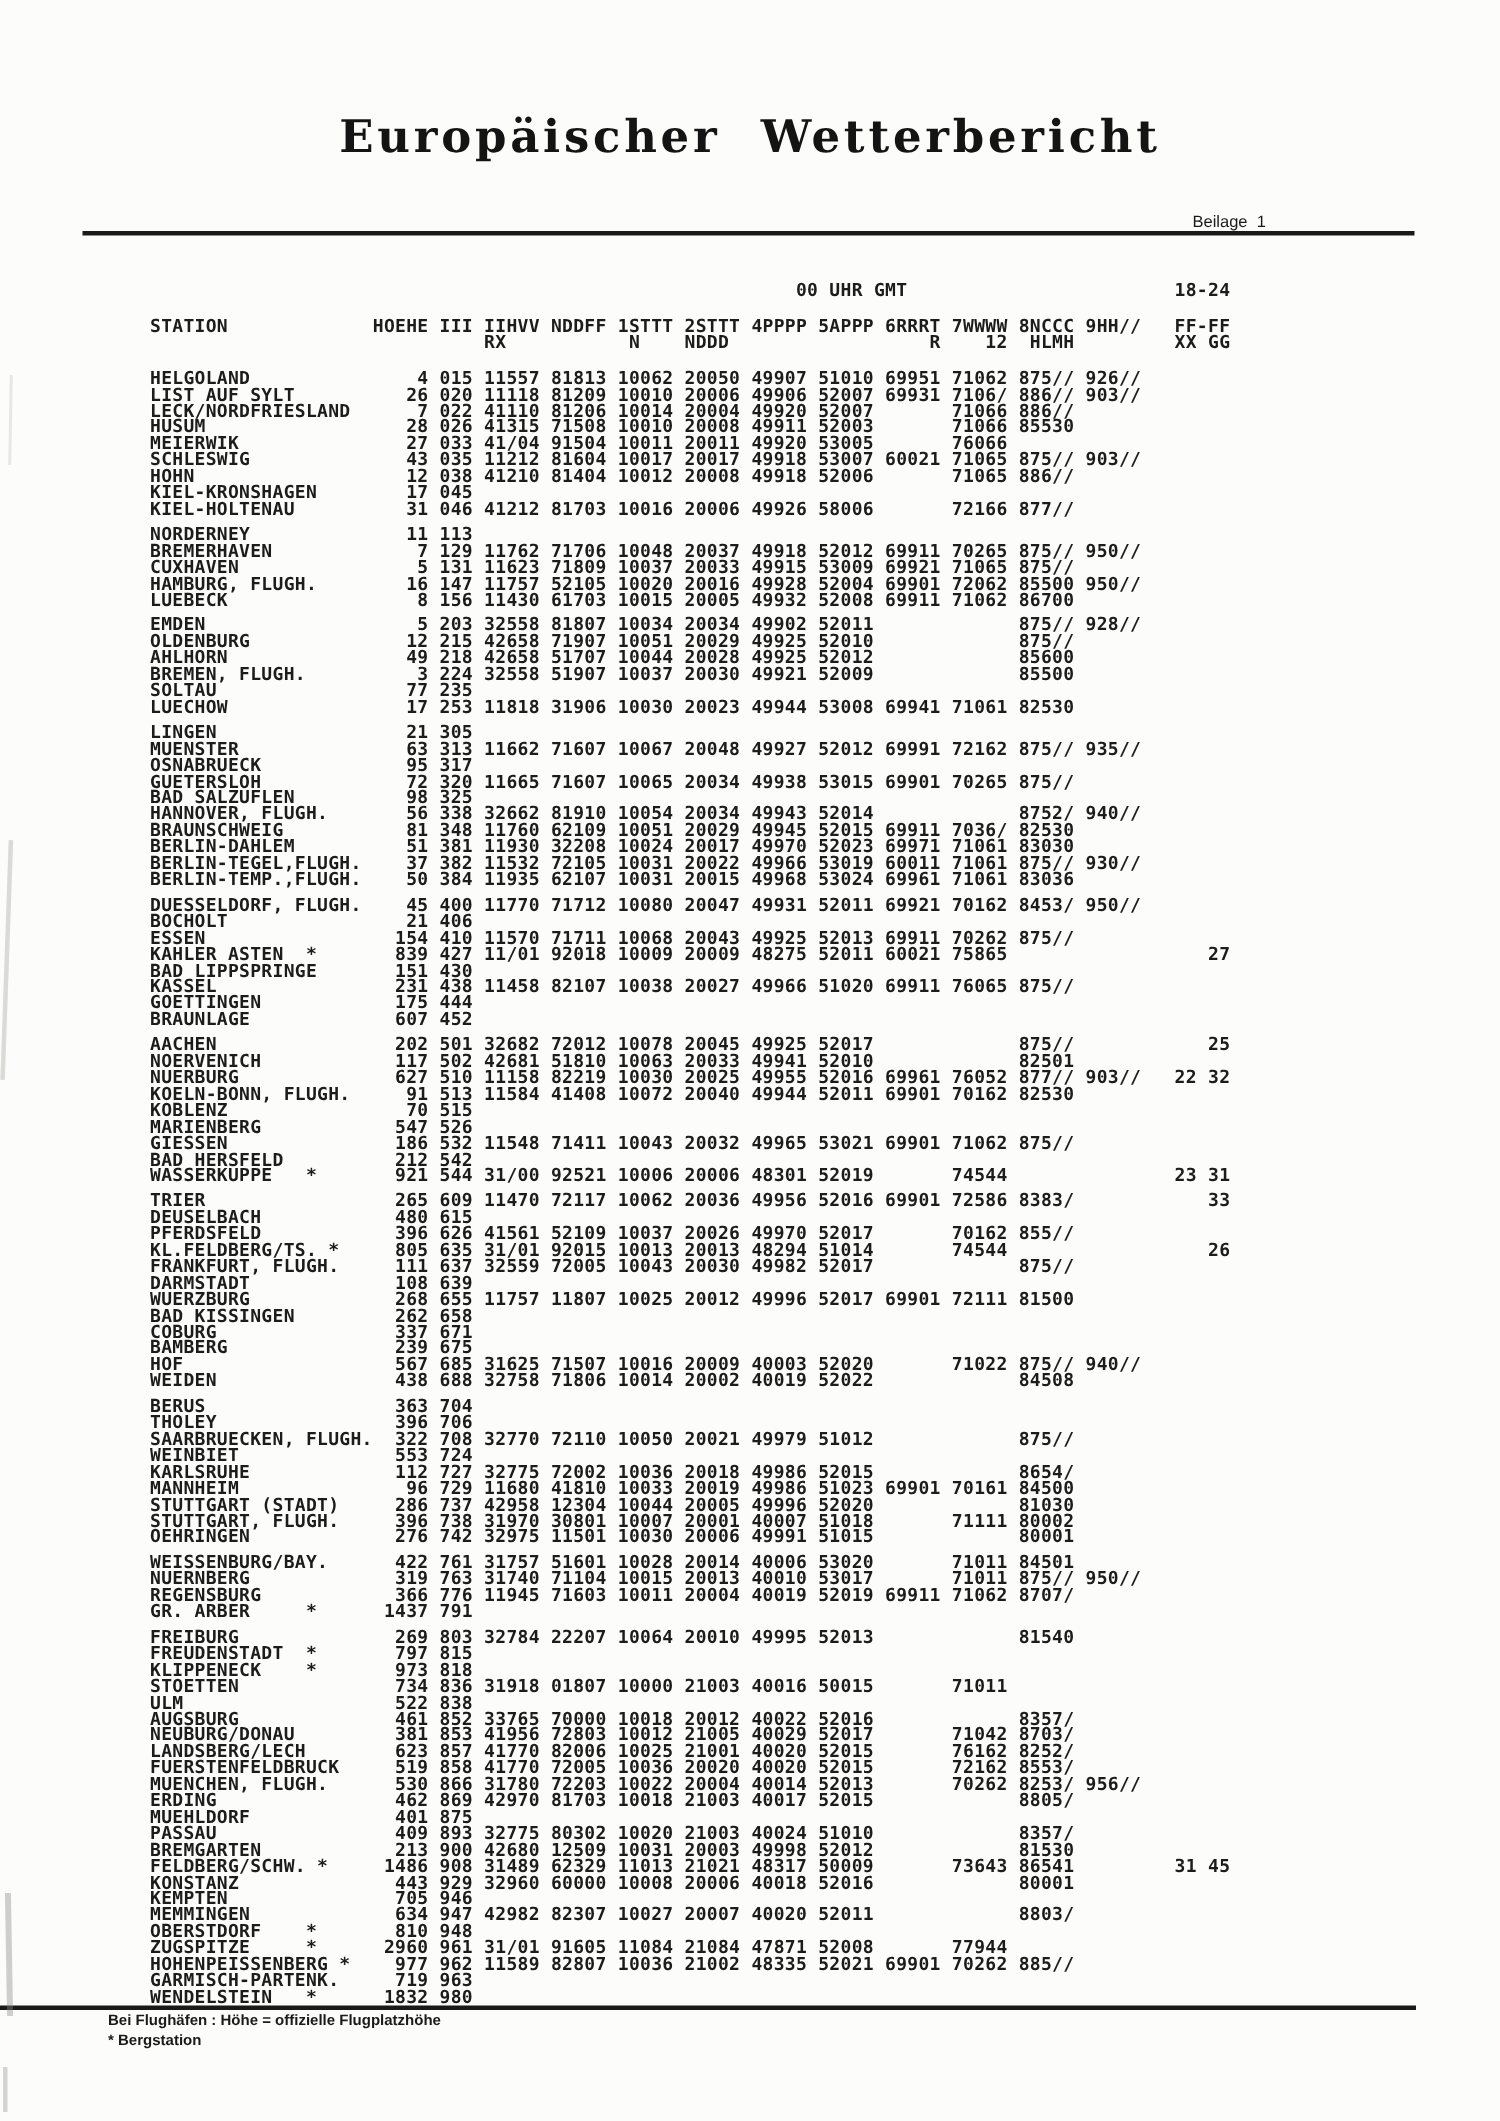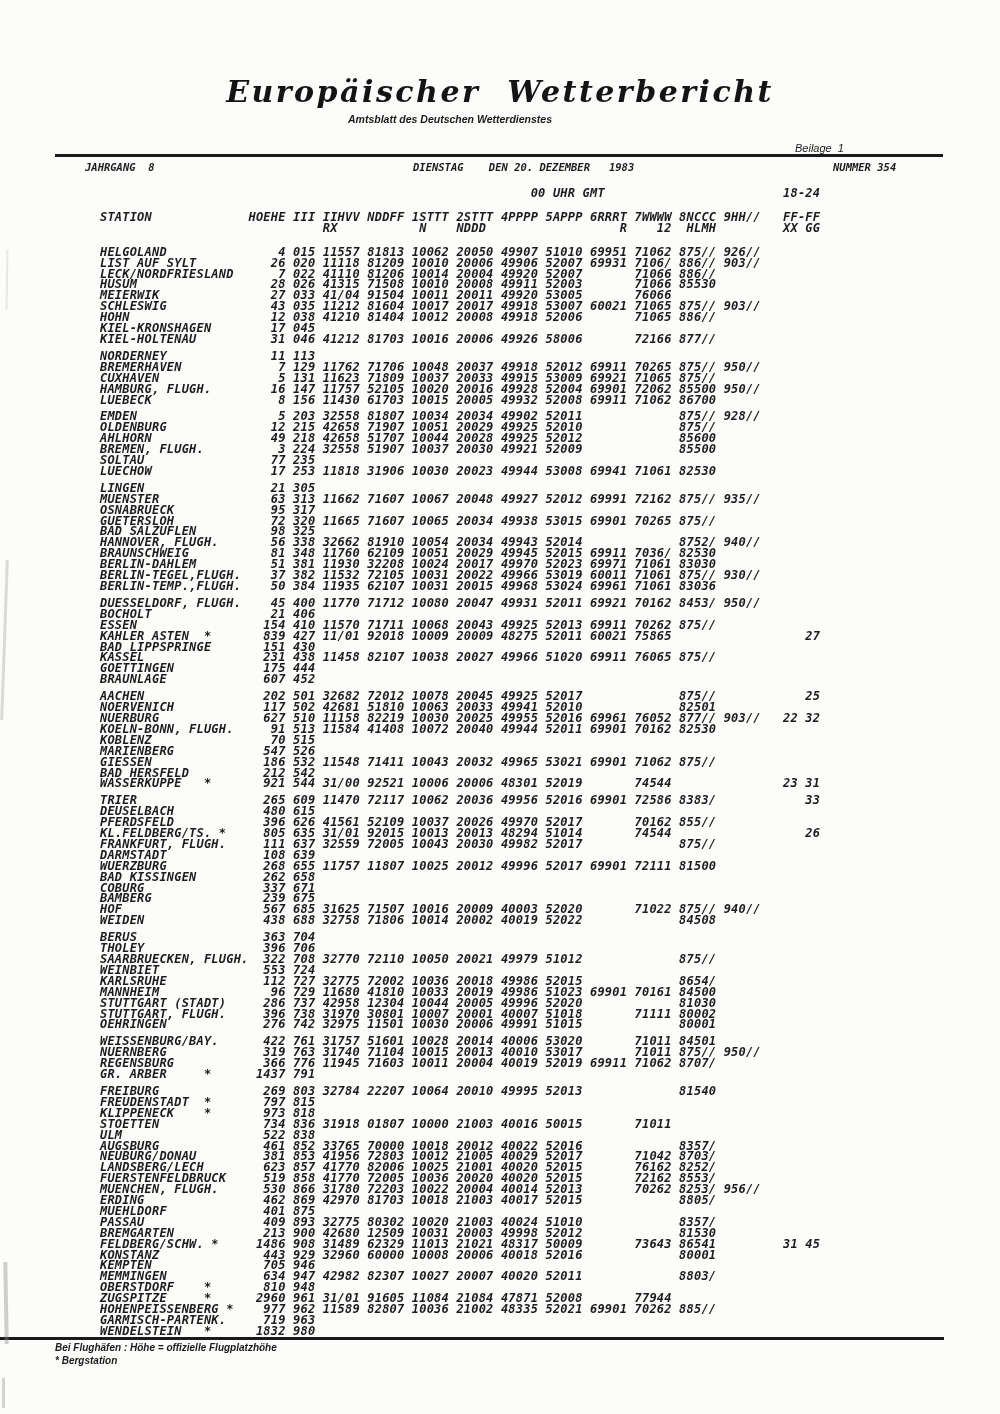--- a/index.html
+++ b/index.html
@@ -5,21 +5,20 @@
   html,body{margin:0;padding:0;}
   body{background:#e8e8e6;}
   .page{
     position:relative;
     width:1000px;height:1414px;
     margin:0 auto;
     background:#fcfcfa;
     color:#1b1b1b;
     overflow:hidden;
     font-family:"DejaVu Sans Mono", monospace;
-    font-style:italic;
   }
   .pre{white-space:pre;}
   .doc-title{
     position:absolute; top:74px; left:0; width:1000px;
     text-align:center;
     font-family:"DejaVu Serif", serif;
     font-weight:bold;
     font-size:30px;
     letter-spacing:2.5px;
     word-spacing:14px;
@@ -69,50 +68,44 @@
     font-size:12px; line-height:10.9px;
     font-weight:bold;
     letter-spacing:0.2px;
     color:#1c1c1c;
     white-space:pre;
   }
   .time-line{margin-bottom:13px;}
   .header-block{margin-bottom:13px;}
   .group-gap{height:6px;}
   .footnote{
-    position:absolute; left:55px;
+    position:absolute; left:72px;
     font-family:"Liberation Sans", sans-serif;
     font-weight:bold;
     font-size:10px;
     color:#1a1a1a;
   }
   .footnote-1{top:1342px;}
   .footnote-2{top:1355px;}
   .scan-artifact{position:absolute;background:#8a8a86;}
   .artifact-a{left:3px;top:560px;width:3px;height:160px;opacity:.30;transform:rotate(2deg);}
   .artifact-b{left:4px;top:1262px;width:4px;height:82px;opacity:.40;transform:rotate(-1deg);}
   .artifact-c{left:2px;top:1378px;width:3px;height:30px;opacity:.35;}
   .artifact-d{left:6px;top:250px;width:2px;height:60px;opacity:.18;transform:rotate(1deg);}
 </style>
 </head>
 <body>
 
 <div class="page">
 
   <div class="doc-title">Europäischer Wetterbericht</div>
-  <div class="doc-subtitle">Amtsblatt des Deutschen Wetterdienstes</div>
   <div class="doc-beilage pre">Beilage  1</div>
 
   <div class="rule-top"></div>
 
-  <div class="masthead">
-    <span class="jahrgang pre">JAHRGANG  8</span>
-    <span class="dateline pre">DIENSTAG    DEN 20. DEZEMBER   1983</span>
-    <span class="nummer pre">NUMMER 354</span>
-  </div>
 
   <div class="weather-table" id="weather-table"><div class="time-line">                                                          00 UHR GMT                        18-24</div><div class="">STATION             HOEHE III IIHVV NDDFF 1STTT 2STTT 4PPPP 5APPP 6RRRT 7WWWW 8NCCC 9HH//   FF-FF</div><div class="header-block">                              RX           N    NDDD                  R    12  HLMH         XX GG</div><div class="">HELGOLAND               4 015 11557 81813 10062 20050 49907 51010 69951 71062 875// 926//</div><div class="">LIST AUF SYLT          26 020 11118 81209 10010 20006 49906 52007 69931 7106/ 886// 903//</div><div class="">LECK/NORDFRIESLAND      7 022 41110 81206 10014 20004 49920 52007       71066 886//</div><div class="">HUSUM                  28 026 41315 71508 10010 20008 49911 52003       71066 85530</div><div class="">MEIERWIK               27 033 41/04 91504 10011 20011 49920 53005       76066</div><div class="">SCHLESWIG              43 035 11212 81604 10017 20017 49918 53007 60021 71065 875// 903//</div><div class="">HOHN                   12 038 41210 81404 10012 20008 49918 52006       71065 886//</div><div class="">KIEL-KRONSHAGEN        17 045</div><div class="">KIEL-HOLTENAU          31 046 41212 81703 10016 20006 49926 58006       72166 877//</div><div class="group-gap"></div><div class="">NORDERNEY              11 113</div><div class="">BREMERHAVEN             7 129 11762 71706 10048 20037 49918 52012 69911 70265 875// 950//</div><div class="">CUXHAVEN                5 131 11623 71809 10037 20033 49915 53009 69921 71065 875//</div><div class="">HAMBURG, FLUGH.        16 147 11757 52105 10020 20016 49928 52004 69901 72062 85500 950//</div><div class="">LUEBECK                 8 156 11430 61703 10015 20005 49932 52008 69911 71062 86700</div><div class="group-gap"></div><div class="">EMDEN                   5 203 32558 81807 10034 20034 49902 52011             875// 928//</div><div class="">OLDENBURG              12 215 42658 71907 10051 20029 49925 52010             875//</div><div class="">AHLHORN                49 218 42658 51707 10044 20028 49925 52012             85600</div><div class="">BREMEN, FLUGH.          3 224 32558 51907 10037 20030 49921 52009             85500</div><div class="">SOLTAU                 77 235</div><div class="">LUECHOW                17 253 11818 31906 10030 20023 49944 53008 69941 71061 82530</div><div class="group-gap"></div><div class="">LINGEN                 21 305</div><div class="">MUENSTER               63 313 11662 71607 10067 20048 49927 52012 69991 72162 875// 935//</div><div class="">OSNABRUECK             95 317</div><div class="">GUETERSLOH             72 320 11665 71607 10065 20034 49938 53015 69901 70265 875//</div><div class="">BAD SALZUFLEN          98 325</div><div class="">HANNOVER, FLUGH.       56 338 32662 81910 10054 20034 49943 52014             8752/ 940//</div><div class="">BRAUNSCHWEIG           81 348 11760 62109 10051 20029 49945 52015 69911 7036/ 82530</div><div class="">BERLIN-DAHLEM          51 381 11930 32208 10024 20017 49970 52023 69971 71061 83030</div><div class="">BERLIN-TEGEL,FLUGH.    37 382 11532 72105 10031 20022 49966 53019 60011 71061 875// 930//</div><div class="">BERLIN-TEMP.,FLUGH.    50 384 11935 62107 10031 20015 49968 53024 69961 71061 83036</div><div class="group-gap"></div><div class="">DUESSELDORF, FLUGH.    45 400 11770 71712 10080 20047 49931 52011 69921 70162 8453/ 950//</div><div class="">BOCHOLT                21 406</div><div class="">ESSEN                 154 410 11570 71711 10068 20043 49925 52013 69911 70262 875//</div><div class="">KAHLER ASTEN  *       839 427 11/01 92018 10009 20009 48275 52011 60021 75865                  27</div><div class="">BAD LIPPSPRINGE       151 430</div><div class="">KASSEL                231 438 11458 82107 10038 20027 49966 51020 69911 76065 875//</div><div class="">GOETTINGEN            175 444</div><div class="">BRAUNLAGE             607 452</div><div class="group-gap"></div><div class="">AACHEN                202 501 32682 72012 10078 20045 49925 52017             875//            25</div><div class="">NOERVENICH            117 502 42681 51810 10063 20033 49941 52010             82501</div><div class="">NUERBURG              627 510 11158 82219 10030 20025 49955 52016 69961 76052 877// 903//   22 32</div><div class="">KOELN-BONN, FLUGH.     91 513 11584 41408 10072 20040 49944 52011 69901 70162 82530</div><div class="">KOBLENZ                70 515</div><div class="">MARIENBERG            547 526</div><div class="">GIESSEN               186 532 11548 71411 10043 20032 49965 53021 69901 71062 875//</div><div class="">BAD HERSFELD          212 542</div><div class="">WASSERKUPPE   *       921 544 31/00 92521 10006 20006 48301 52019       74544               23 31</div><div class="group-gap"></div><div class="">TRIER                 265 609 11470 72117 10062 20036 49956 52016 69901 72586 8383/            33</div><div class="">DEUSELBACH            480 615</div><div class="">PFERDSFELD            396 626 41561 52109 10037 20026 49970 52017       70162 855//</div><div class="">KL.FELDBERG/TS. *     805 635 31/01 92015 10013 20013 48294 51014       74544                  26</div><div class="">FRANKFURT, FLUGH.     111 637 32559 72005 10043 20030 49982 52017             875//</div><div class="">DARMSTADT             108 639</div><div class="">WUERZBURG             268 655 11757 11807 10025 20012 49996 52017 69901 72111 81500</div><div class="">BAD KISSINGEN         262 658</div><div class="">COBURG                337 671</div><div class="">BAMBERG               239 675</div><div class="">HOF                   567 685 31625 71507 10016 20009 40003 52020       71022 875// 940//</div><div class="">WEIDEN                438 688 32758 71806 10014 20002 40019 52022             84508</div><div class="group-gap"></div><div class="">BERUS                 363 704</div><div class="">THOLEY                396 706</div><div class="">SAARBRUECKEN, FLUGH.  322 708 32770 72110 10050 20021 49979 51012             875//</div><div class="">WEINBIET              553 724</div><div class="">KARLSRUHE             112 727 32775 72002 10036 20018 49986 52015             8654/</div><div class="">MANNHEIM               96 729 11680 41810 10033 20019 49986 51023 69901 70161 84500</div><div class="">STUTTGART (STADT)     286 737 42958 12304 10044 20005 49996 52020             81030</div><div class="">STUTTGART, FLUGH.     396 738 31970 30801 10007 20001 40007 51018       71111 80002</div><div class="">OEHRINGEN             276 742 32975 11501 10030 20006 49991 51015             80001</div><div class="group-gap"></div><div class="">WEISSENBURG/BAY.      422 761 31757 51601 10028 20014 40006 53020       71011 84501</div><div class="">NUERNBERG             319 763 31740 71104 10015 20013 40010 53017       71011 875// 950//</div><div class="">REGENSBURG            366 776 11945 71603 10011 20004 40019 52019 69911 71062 8707/</div><div class="">GR. ARBER     *      1437 791</div><div class="group-gap"></div><div class="">FREIBURG              269 803 32784 22207 10064 20010 49995 52013             81540</div><div class="">FREUDENSTADT  *       797 815</div><div class="">KLIPPENECK    *       973 818</div><div class="">STOETTEN              734 836 31918 01807 10000 21003 40016 50015       71011</div><div class="">ULM                   522 838</div><div class="">AUGSBURG              461 852 33765 70000 10018 20012 40022 52016             8357/</div><div class="">NEUBURG/DONAU         381 853 41956 72803 10012 21005 40029 52017       71042 8703/</div><div class="">LANDSBERG/LECH        623 857 41770 82006 10025 21001 40020 52015       76162 8252/</div><div class="">FUERSTENFELDBRUCK     519 858 41770 72005 10036 20020 40020 52015       72162 8553/</div><div class="">MUENCHEN, FLUGH.      530 866 31780 72203 10022 20004 40014 52013       70262 8253/ 956//</div><div class="">ERDING                462 869 42970 81703 10018 21003 40017 52015             8805/</div><div class="">MUEHLDORF             401 875</div><div class="">PASSAU                409 893 32775 80302 10020 21003 40024 51010             8357/</div><div class="">BREMGARTEN            213 900 42680 12509 10031 20003 49998 52012             81530</div><div class="">FELDBERG/SCHW. *     1486 908 31489 62329 11013 21021 48317 50009       73643 86541         31 45</div><div class="">KONSTANZ              443 929 32960 60000 10008 20006 40018 52016             80001</div><div class="">KEMPTEN               705 946</div><div class="">MEMMINGEN             634 947 42982 82307 10027 20007 40020 52011             8803/</div><div class="">OBERSTDORF    *       810 948</div><div class="">ZUGSPITZE     *      2960 961 31/01 91605 11084 21084 47871 52008       77944</div><div class="">HOHENPEISSENBERG *    977 962 11589 82807 10036 21002 48335 52021 69901 70262 885//</div><div class="">GARMISCH-PARTENK.     719 963</div><div class="">WENDELSTEIN   *      1832 980</div></div>
 
   <div class="rule-bottom"></div>
 
   <div class="footnote footnote-1">Bei Flughäfen : Höhe = offizielle Flugplatzhöhe</div>
   <div class="footnote footnote-2"><span>*</span> <span>Bergstation</span></div>
 
   <div class="scan-artifact artifact-a"></div>
   <div class="scan-artifact artifact-b"></div>

